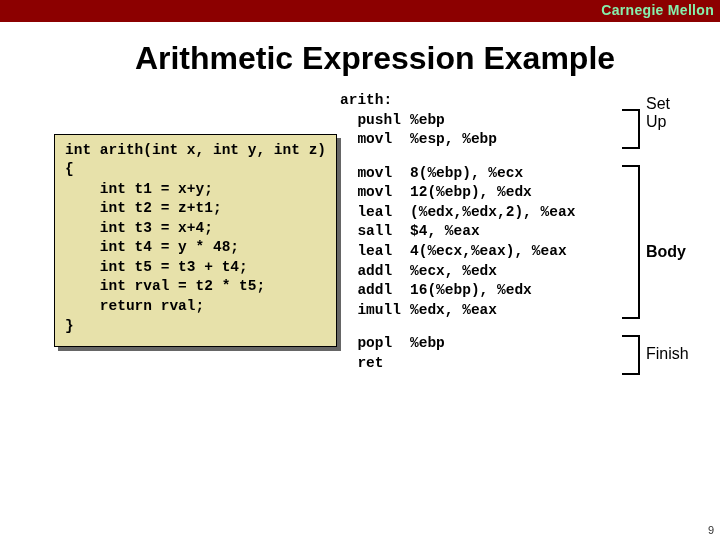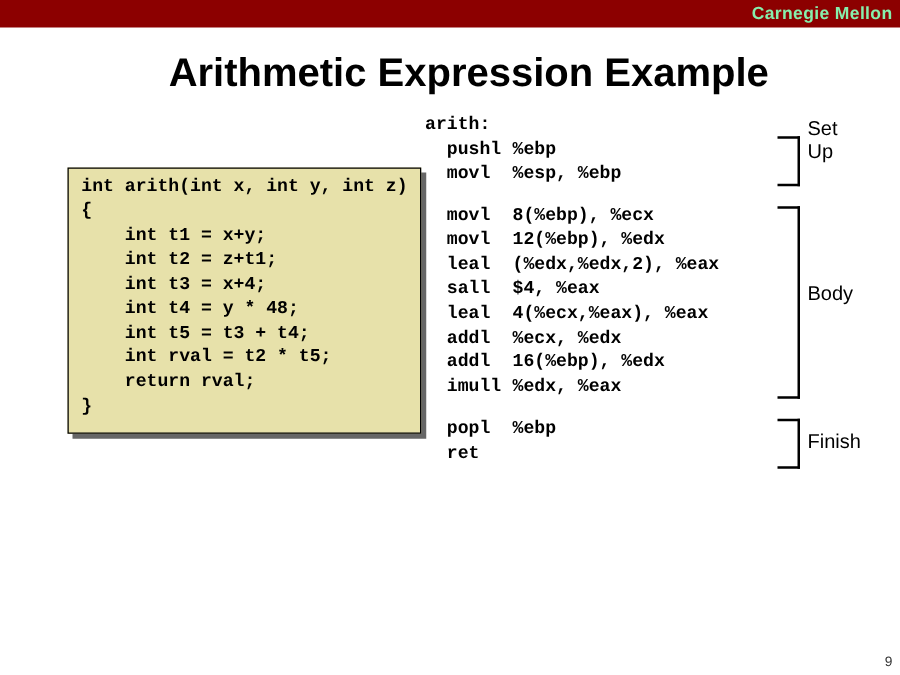--- a/index.html
+++ b/index.html
@@ -126,21 +126,21 @@
     <div class="cap-top"></div>
       <div class="cap-bot"></div>
   </div>
   <div class="blabel" style="left:628px; top:4px; white-space:pre;">Set
 Up</div>
 
   <div class="bracket" style="left:610px; top:74px; height:150px;">
     <div class="cap-top"></div>
       <div class="cap-bot"></div>
   </div>
-  <div class="blabel" style="left:628px; top:136px;">Body</div>
+  <div class="blabel" style="left:628px; top:152px;font-weight:bold;">Body</div>
 
   <div class="bracket" style="left:610px; top:244px; height:36px;">
     <div class="cap-top"></div>
       <div class="cap-bot"></div>
   </div>
   <div class="blabel" style="left:628px; top:254px;text-align:center;">Finish</div>
 
 </div>
 
 <div class="pagenum">9</div>

